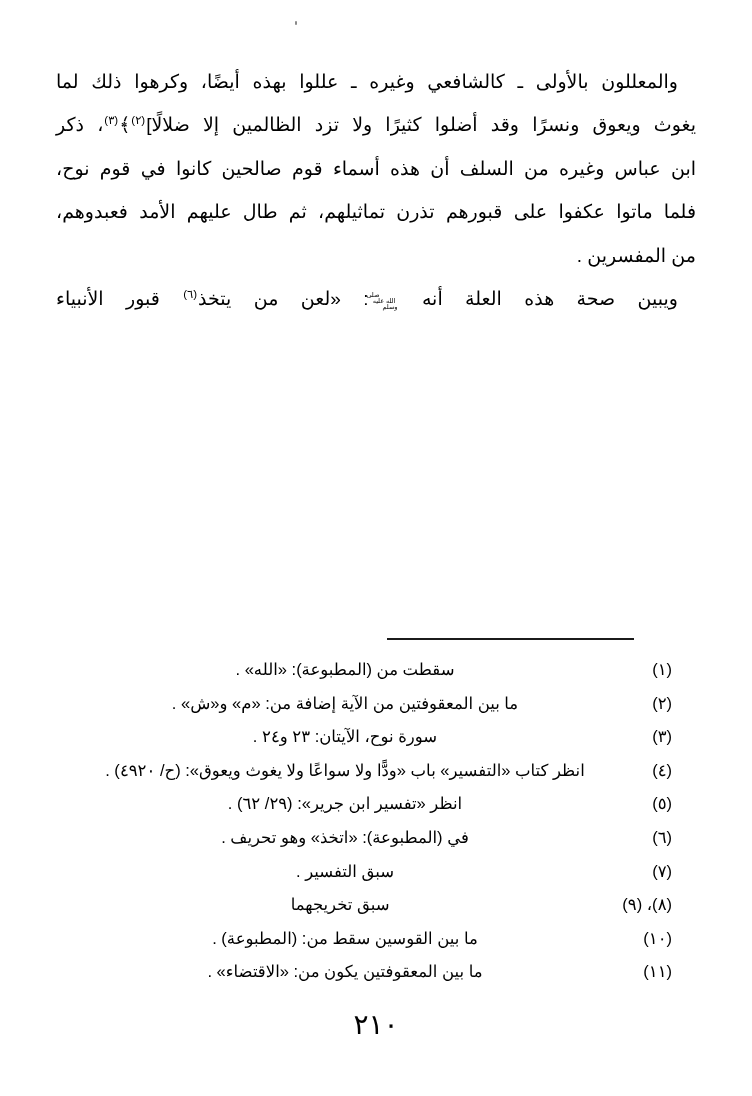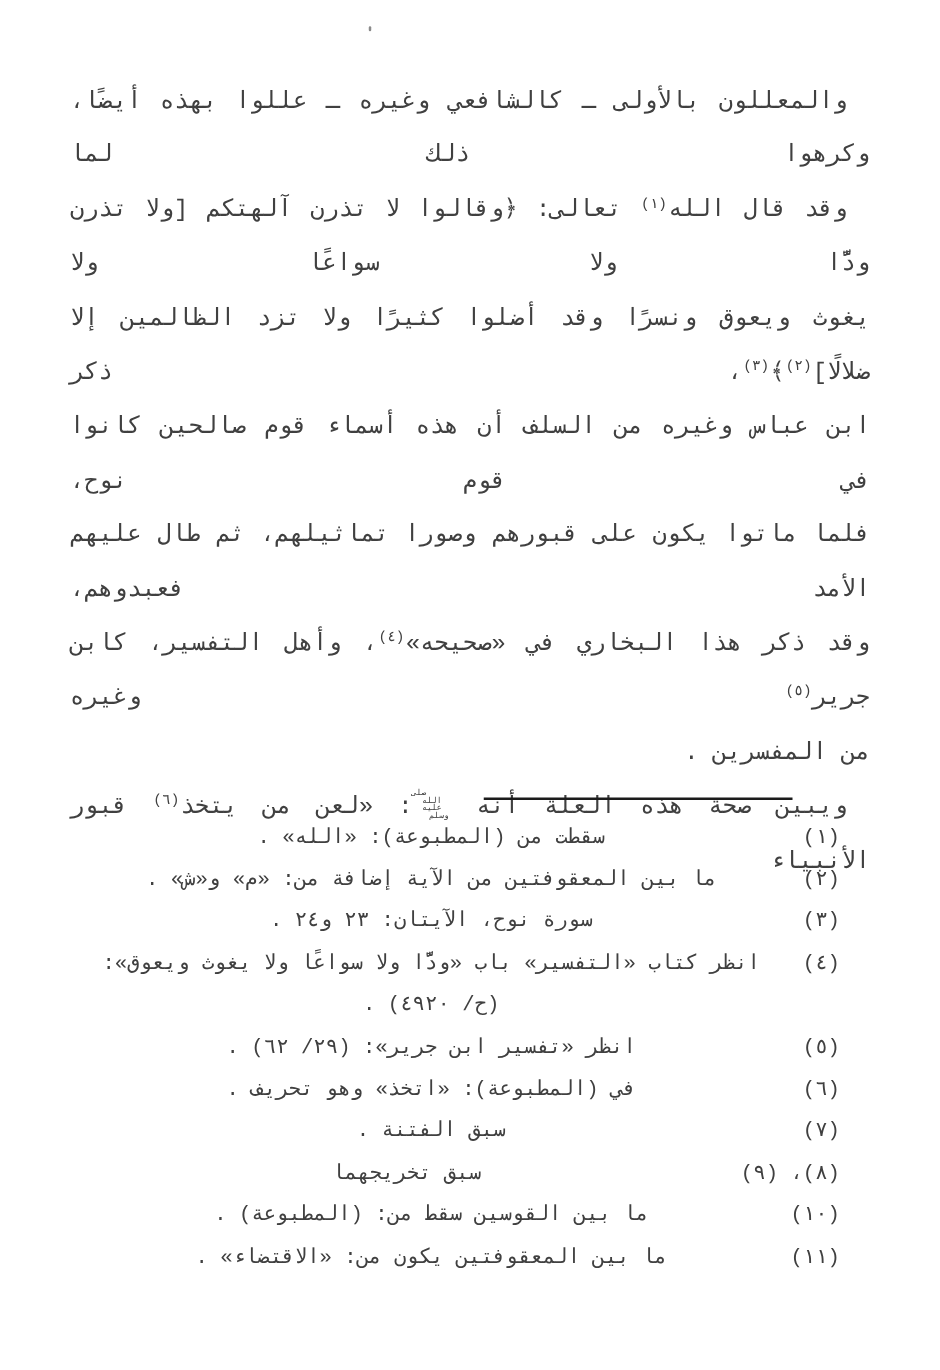--- a/index.html
+++ b/index.html
@@ -1,22 +1,22 @@
 <!DOCTYPE html>
 <html lang="ar" dir="rtl"><head>
 <meta charset="utf-8">
 <style>
   html,body{margin:0;padding:0;background:#e8e8e8;}
   .page{
     position:relative;
     width:752px;height:1096px;
     margin:0 auto;
     background:#ffffff;
-    color:#404040;
-    font-family:Liberation Mono, monospace;
+    color:#000000;
+    font-family:Liberation Sans, sans-serif;
     direction:rtl;
     overflow:hidden;
   }
   
   .main-text{
     position:absolute;
     top:60px;right:56px;
     width:640px;
     font-size:19px;
     line-height:43.4px;
@@ -92,25 +92,23 @@
   }
 </style>
 </head>
 <body>
 
 <div class="page">
   <div class="speck"></div>
 
   <div class="main-text">
       <div class="text-line indent">والمعللون بالأولى ـ كالشافعي وغيره ـ عللوا بهذه أيضًا، وكرهوا ذلك لما</div>
-      <div class="text-line indent">وقد قال الله<sup class="fn-ref">(١)</sup> تعالى: ﴿وقالوا لا تذرن آلهتكم [ولا تذرن ودًّا ولا سواعًا ولا</div>
       <div class="text-line">يغوث ويعوق ونسرًا وقد أضلوا كثيرًا ولا تزد الظالمين إلا ضلالًا]<sup class="fn-ref">(٢)</sup>﴾<sup class="fn-ref">(٣)</sup>، ذكر</div>
       <div class="text-line">ابن عباس وغيره من السلف أن هذه أسماء قوم صالحين كانوا في قوم نوح،</div>
-      <div class="text-line">فلما ماتوا يكون على قبورهم وصورا تماثيلهم، ثم طال عليهم الأمد فعبدوهم،</div>
-      <div class="text-line">وقد ذكر هذا البخاري في «صحيحه»<sup class="fn-ref">(٤)</sup>، وأهل التفسير، كابن جرير<sup class="fn-ref">(٥)</sup> وغيره</div>
+      <div class="text-line">فلما ماتوا عكفوا على قبورهم تذرن تماثيلهم، ثم طال عليهم الأمد فعبدوهم،</div>
       <div class="text-line end">من المفسرين .</div>
       <div class="text-line indent">ويبين صحة هذه العلة أنه <span class="saw">صلى الله عليه وسلم</span>: «لعن من يتخذ<sup class="fn-ref">(٦)</sup> قبور الأنبياء</div>
     </div>
 
   <div class="footnote-separator"></div>
 
   <div class="footnotes">
       <div class="footnote-row">
         <span class="footnote-marker">(١)</span>
         <span class="footnote-text">سقطت من (المطبوعة): «الله» .</span>
@@ -130,29 +128,30 @@
       <div class="footnote-row">
         <span class="footnote-marker">(٥)</span>
         <span class="footnote-text">انظر «تفسير ابن جرير»: (٢٩/ ٦٢) .</span>
       </div>
       <div class="footnote-row">
         <span class="footnote-marker">(٦)</span>
         <span class="footnote-text">في (المطبوعة): «اتخذ» وهو تحريف .</span>
       </div>
       <div class="footnote-row">
         <span class="footnote-marker">(٧)</span>
-        <span class="footnote-text">سبق الفتنة .</span>
+        <span class="footnote-text">سبق التفسير .</span>
       </div>
       <div class="footnote-row">
         <span class="footnote-marker">(٨)، (٩)</span>
         <span class="footnote-text">سبق تخريجهما</span>
       </div>
       <div class="footnote-row">
         <span class="footnote-marker">(١٠)</span>
         <span class="footnote-text">ما بين القوسين سقط من: (المطبوعة) .</span>
       </div>
       <div class="footnote-row">
         <span class="footnote-marker">(١١)</span>
         <span class="footnote-text">ما بين المعقوفتين يكون من: «الاقتضاء» .</span>
       </div>
     </div>
 
+  <div class="page-number">٢١٠</div>
 </div>
 
 </body></html>

